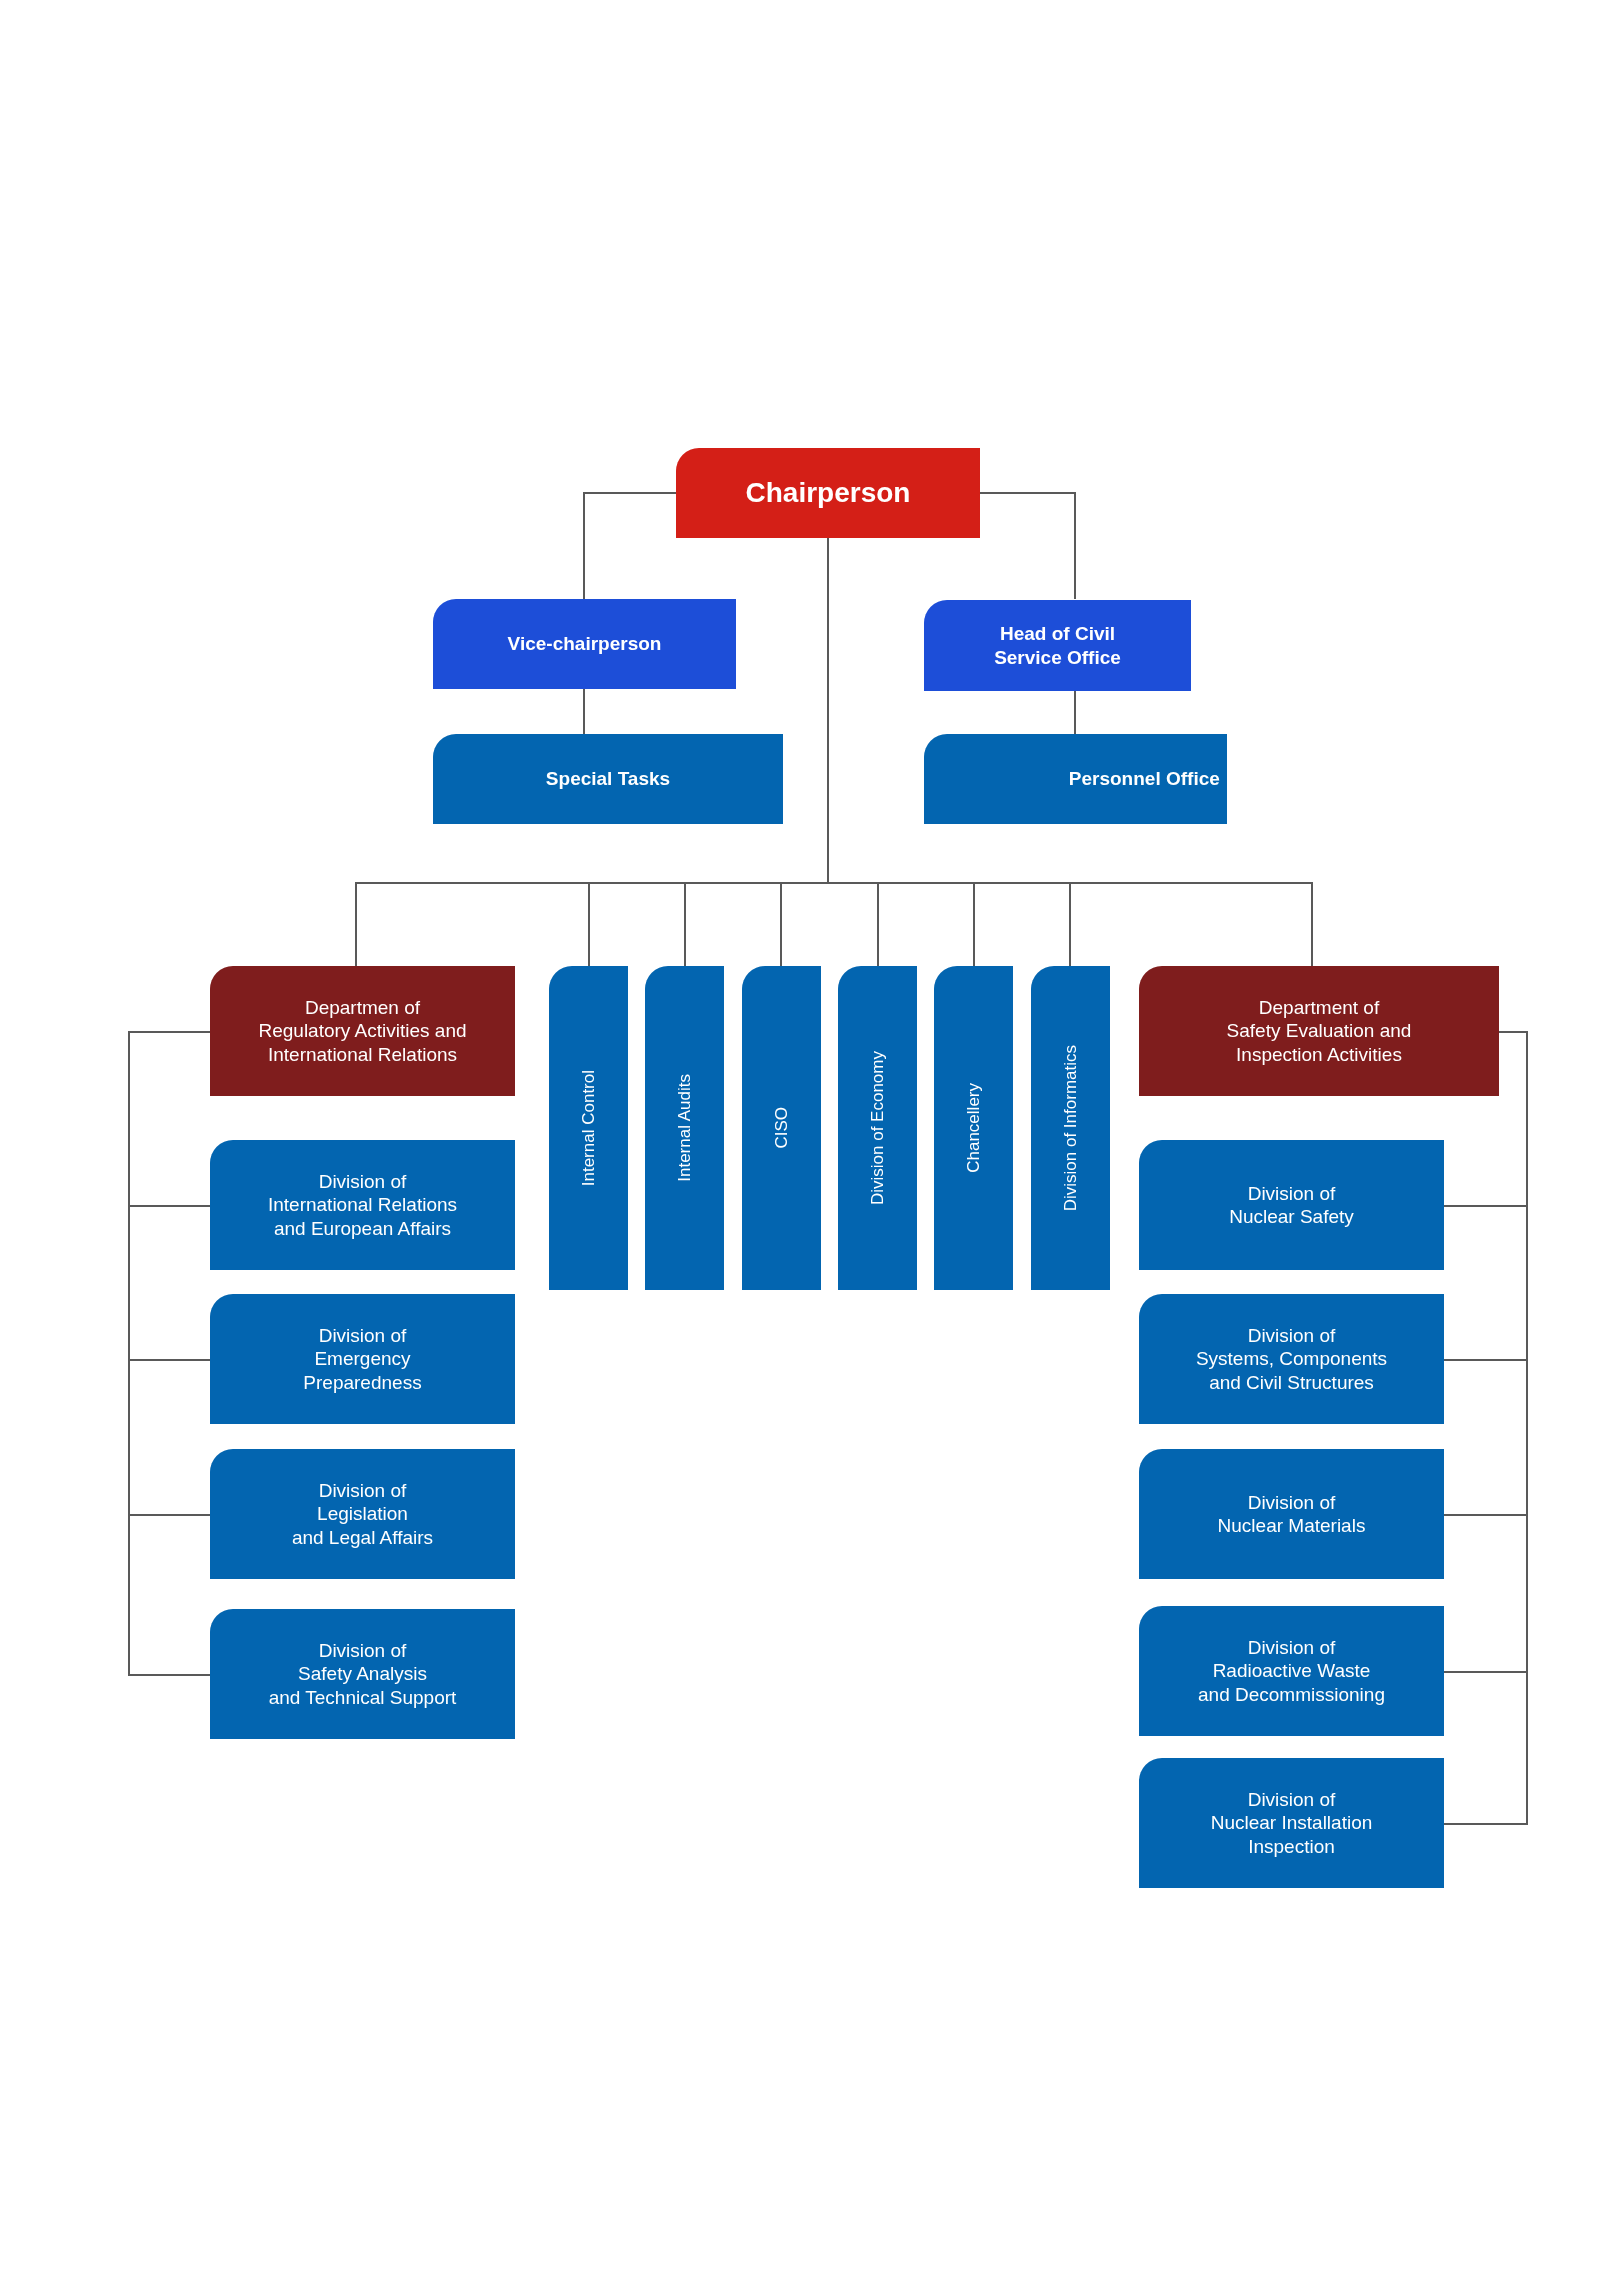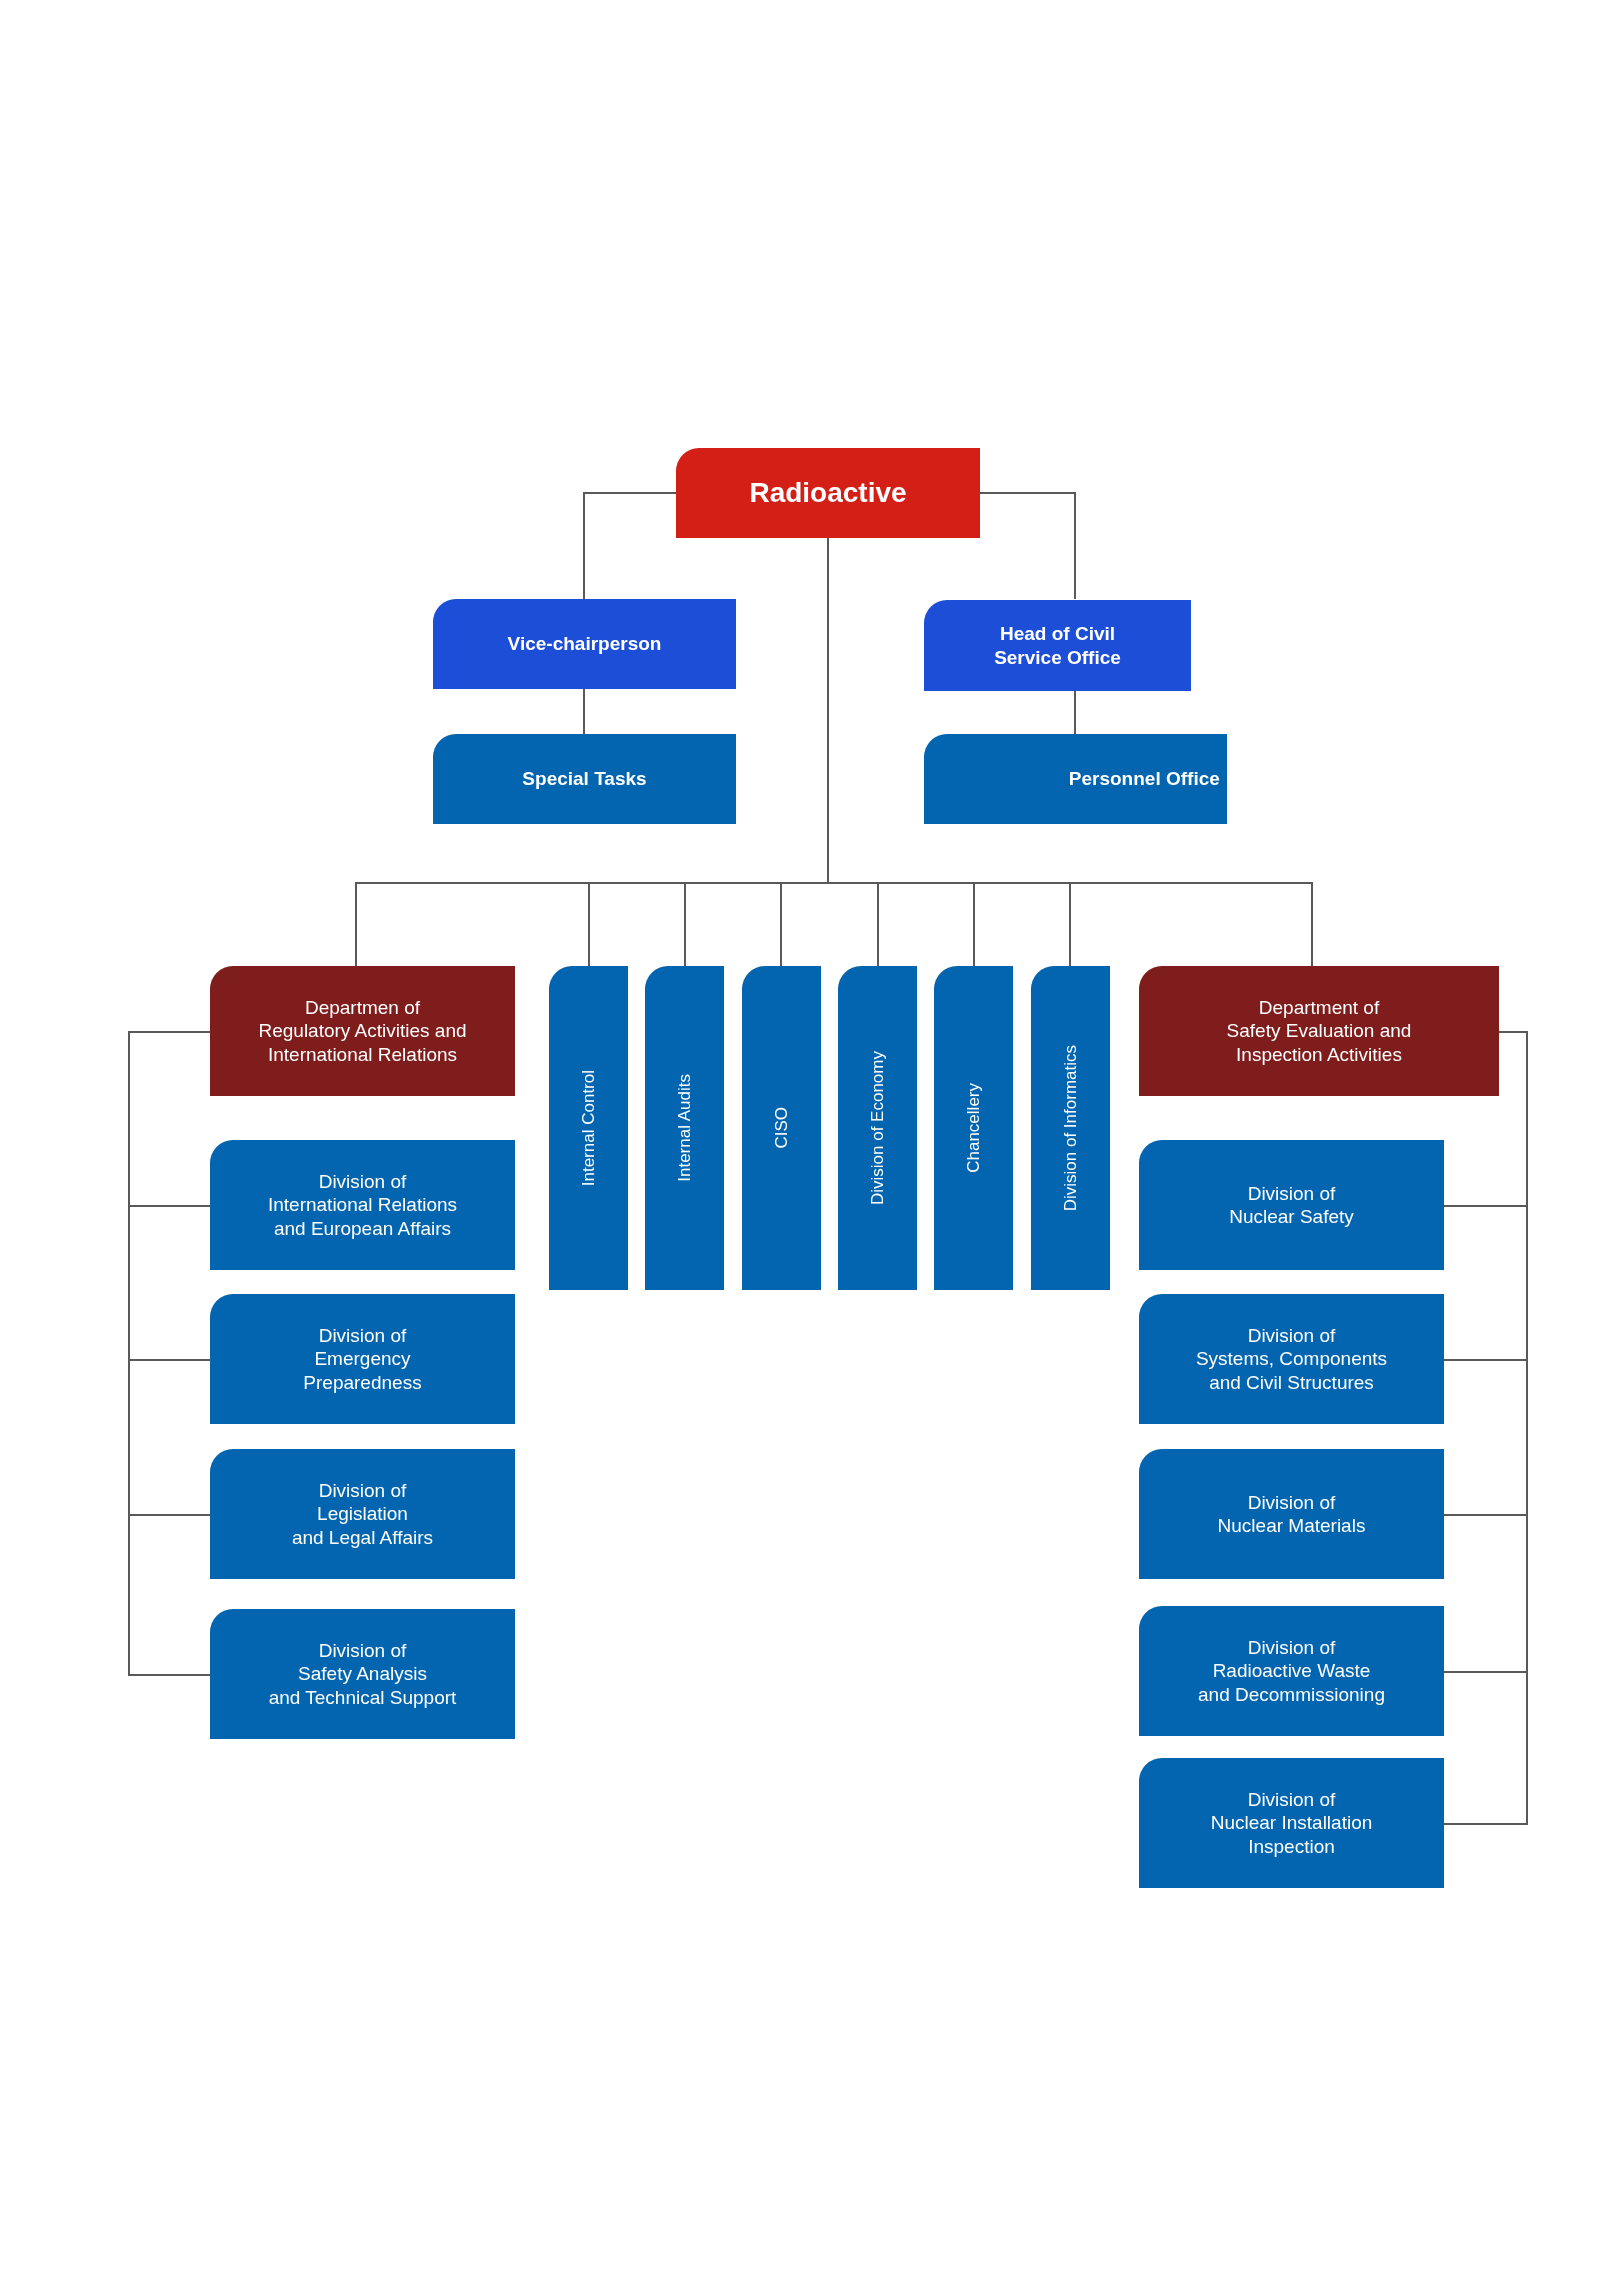--- a/index.html
+++ b/index.html
@@ -126,27 +126,27 @@
 
   <div class="line line-v" style="left:1526px; top:1031px; height:793px;"></div>
   <div class="line line-h" style="left:1444px; top:1031px; width:84px;"></div>
   <div class="line line-h" style="left:1444px; top:1205px; width:84px;"></div>
   <div class="line line-h" style="left:1444px; top:1359px; width:84px;"></div>
   <div class="line line-h" style="left:1444px; top:1514px; width:84px;"></div>
   <div class="line line-h" style="left:1444px; top:1671px; width:84px;"></div>
   <div class="line line-h" style="left:1444px; top:1823px; width:84px;"></div>
 
   <div class="node lvl-root" style="left:676px; top:448px; width:304px; height:90px;">
-    <span class="node-label">Radioactive</span>
+    <span class="node-label">Chairperson</span>
   </div>
 
   <div class="node lvl-dark" style="left:433px; top:599px; width:303px; height:90px;">
     <span class="node-label">Vice-chairperson</span>
   </div>
-  <div class="node lvl-mid" style="left:433px; top:734px; width:303px; height:90px;">
+  <div class="node lvl-mid" style="left:433px; top:734px; width:350px; height:90px;">
     <span class="node-label">Special Tasks</span>
   </div>
 
   <div class="node lvl-dark" style="left:924px; top:600px; width:267px; height:91px;">
     <span class="node-label">Head of Civil
 Service Office</span>
   </div>
   <div class="node lvl-mid" style="left:924px; top:734px; width:303px; height:90px;justify-content:flex-end;">
     <span class="node-label">Personnel Office</span>
   </div>

